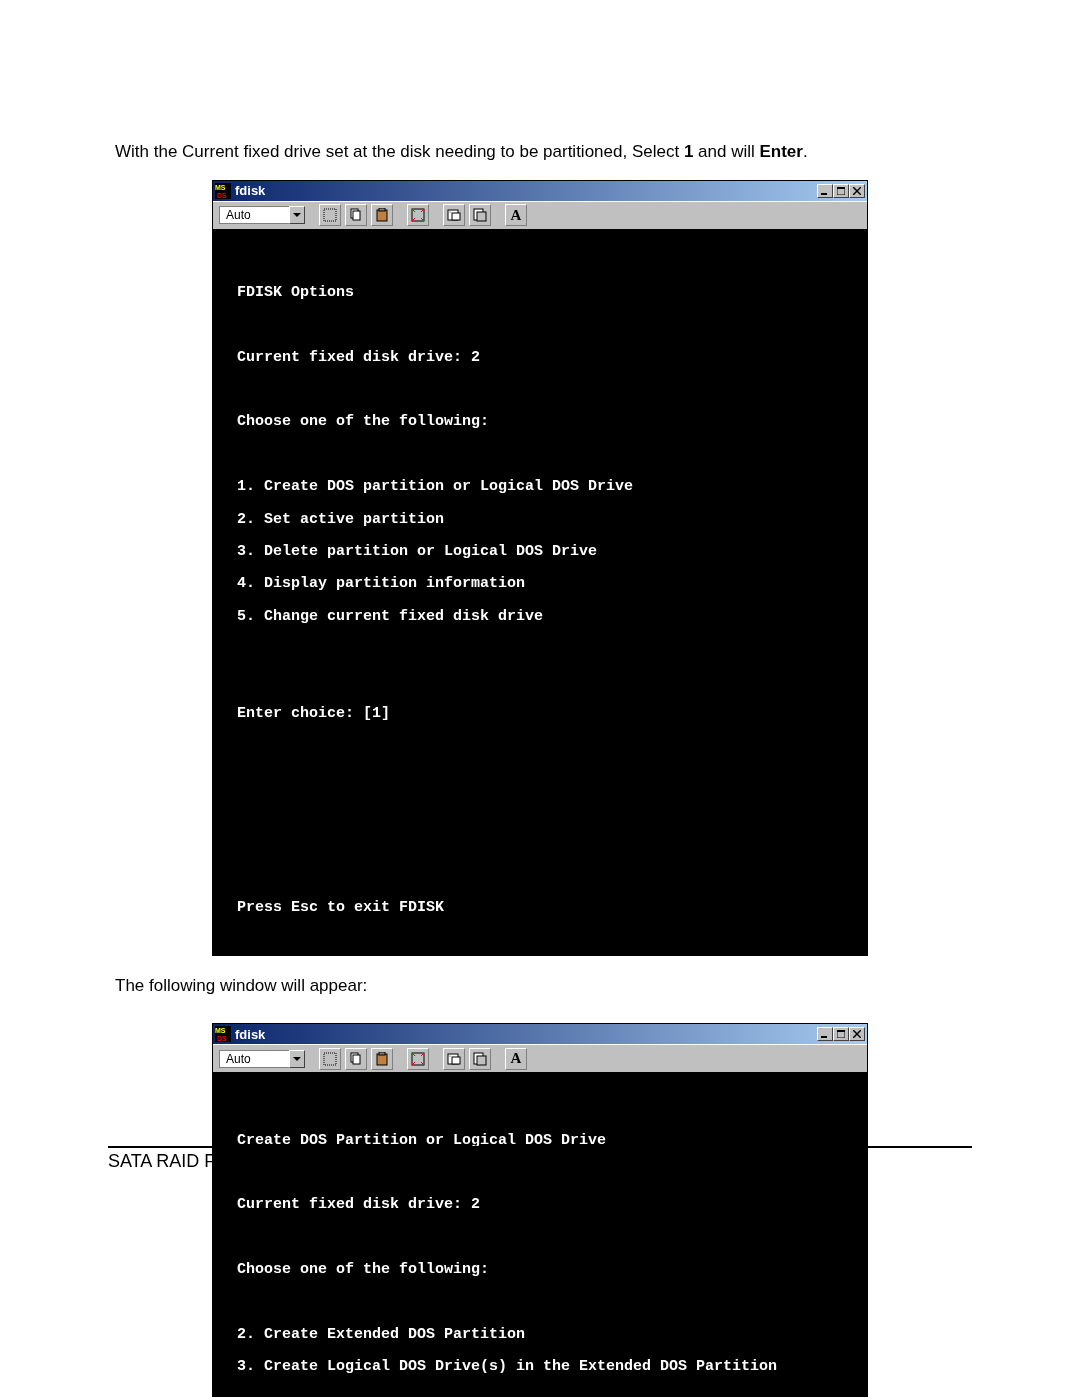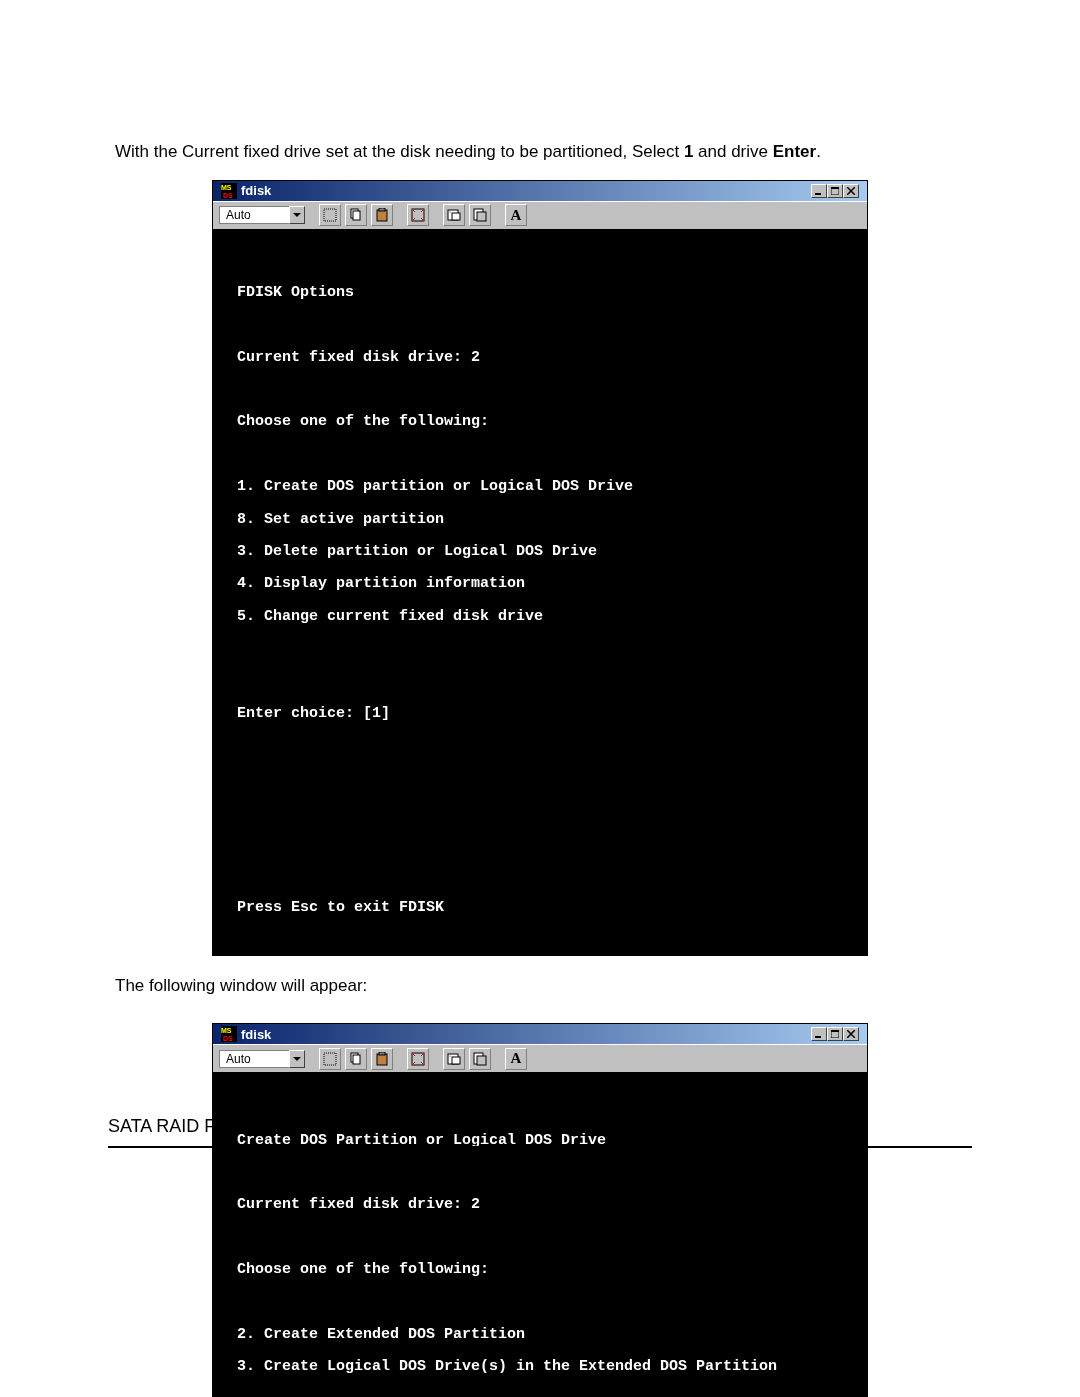--- a/index.html
+++ b/index.html
@@ -26,21 +26,21 @@
     width: 656px;
     margin: 0 auto 16px auto;
     border: 1px solid #000;
     background: #000;
   }
   .titlebar {
     height: 20px;
     background: linear-gradient(to right, #0a246a, #a6caf0);
     display: flex;
     align-items: center;
-    padding: 0 8px;
+    padding: 0 2px;
     color: #fff;
     font-weight: bold;
     font-size: 13px;
   }
   .titlebar .ms-icon {
     width: 16px; height: 16px;
     margin-right: 4px;
     background: #000;
     position: relative;
     display: flex;
@@ -126,38 +126,38 @@
 
   .footer-rule {
     position: absolute;
     left: 108px; right: 108px;
     top: 1146px;
     border-top: 2px solid #000;
   }
   .footer-left {
     position: absolute;
     left: 108px;
-    top: 1116px;
+    top: 1151px;
     font-size: 18px;
   }
   .footer-center {
     position: absolute;
     left: 0; right: 0;
     top: 1160px;
     text-align: center;
     font-size: 18px;
   }
 </style>
 </head>
 <body>
 
 <div class="page">
 
   <p class="body-text">
-    <span>With the Current fixed drive set at the disk needing to be partitioned, Select </span><span class="bold">1</span><span> and drive </span><span class="bold">Enter</span><span>.</span>
+    <span>With the Current fixed drive set at the disk needing to be partitioned, Select </span><span class="bold">1</span><span> and will </span><span class="bold">Enter</span><span>.</span>
   </p>
 
   <div class="window">
     <div class="titlebar">
       <span class="ms-icon">
         <svg viewBox="0 0 16 16">
             <text x="0" y="7" font-size="7" fill="#ffff00" font-family="Arial" font-weight="bold">MS</text>
             <text x="2" y="15" font-size="7" fill="#ff0000" font-family="Arial" font-weight="bold">DS</text>
           </svg>
       </span>
@@ -235,21 +235,21 @@
         </div>
     </div>
     <div class="dos-area">
 <div class="dos-center">FDISK Options</div>
 <div class="dos-line"> </div>
 <div class="dos-line">Current fixed disk drive: 2</div>
 <div class="dos-line"> </div>
 <div class="dos-line">Choose one of the following:</div>
 <div class="dos-line"> </div>
 <div class="dos-line">1. Create DOS partition or Logical DOS Drive</div>
-<div class="dos-line">8. Set active partition</div>
+<div class="dos-line">2. Set active partition</div>
 <div class="dos-line">3. Delete partition or Logical DOS Drive</div>
 <div class="dos-line">4. Display partition information</div>
 <div class="dos-line">5. Change current fixed disk drive</div>
 <div class="dos-line"> </div>
 <div class="dos-line"> </div>
 <div class="dos-line"><span>Enter choice: [</span><span>1</span><span>]</span></div>
 <div class="dos-line"> </div>
 <div class="dos-line"> </div>
 <div class="dos-line"> </div>
 <div class="dos-line"> </div>

